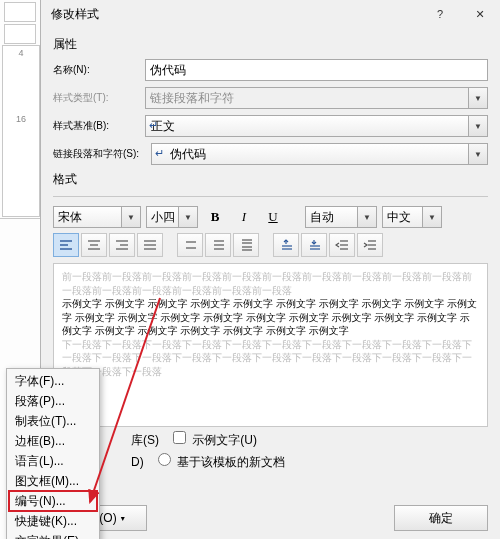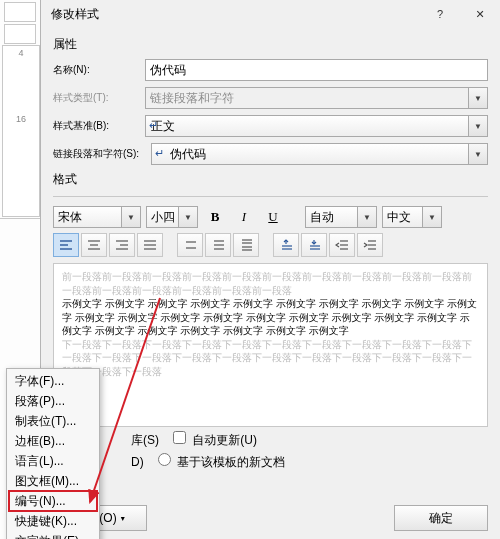--- a/index.html
+++ b/index.html
@@ -263,21 +263,21 @@
 
     <div class="preview">
       <div class="ghost">前一段落前一段落前一段落前一段落前一段落前一段落前一段落前一段落前一段落前一段落前一段落前一段落前一段落前一段落前一段落前一段落</div>
       <div class="sample">示例文字 示例文字 示例文字 示例文字 示例文字 示例文字 示例文字 示例文字 示例文字 示例文字 示例文字 示例文字 示例文字 示例文字 示例文字 示例文字 示例文字 示例文字 示例文字 示例文字 示例文字 示例文字 示例文字 示例文字 示例文字 示例文字</div>
       <div class="ghost">下一段落下一段落下一段落下一段落下一段落下一段落下一段落下一段落下一段落下一段落下一段落下一段落下一段落下一段落下一段落下一段落下一段落下一段落下一段落下一段落下一段落下一段落下一段落</div>
     </div>
 
 
     <div class="radiorow">
       <span>库(S)</span>
-      <label><input type="checkbox" style=""> <span>自动更新(U)</span></label>
+      <label><input type="checkbox" style=""> <span>示例文字(U)</span></label>
     </div>
     <div class="radiorow">
       <span>D)</span>
       <label><input type="radio" style=""> <span>基于该模板的新文档</span></label>
     </div>
   </div>
 
   <div class="btnbar">
     <div class="pushbtn">
       <span>格式(O)</span>

